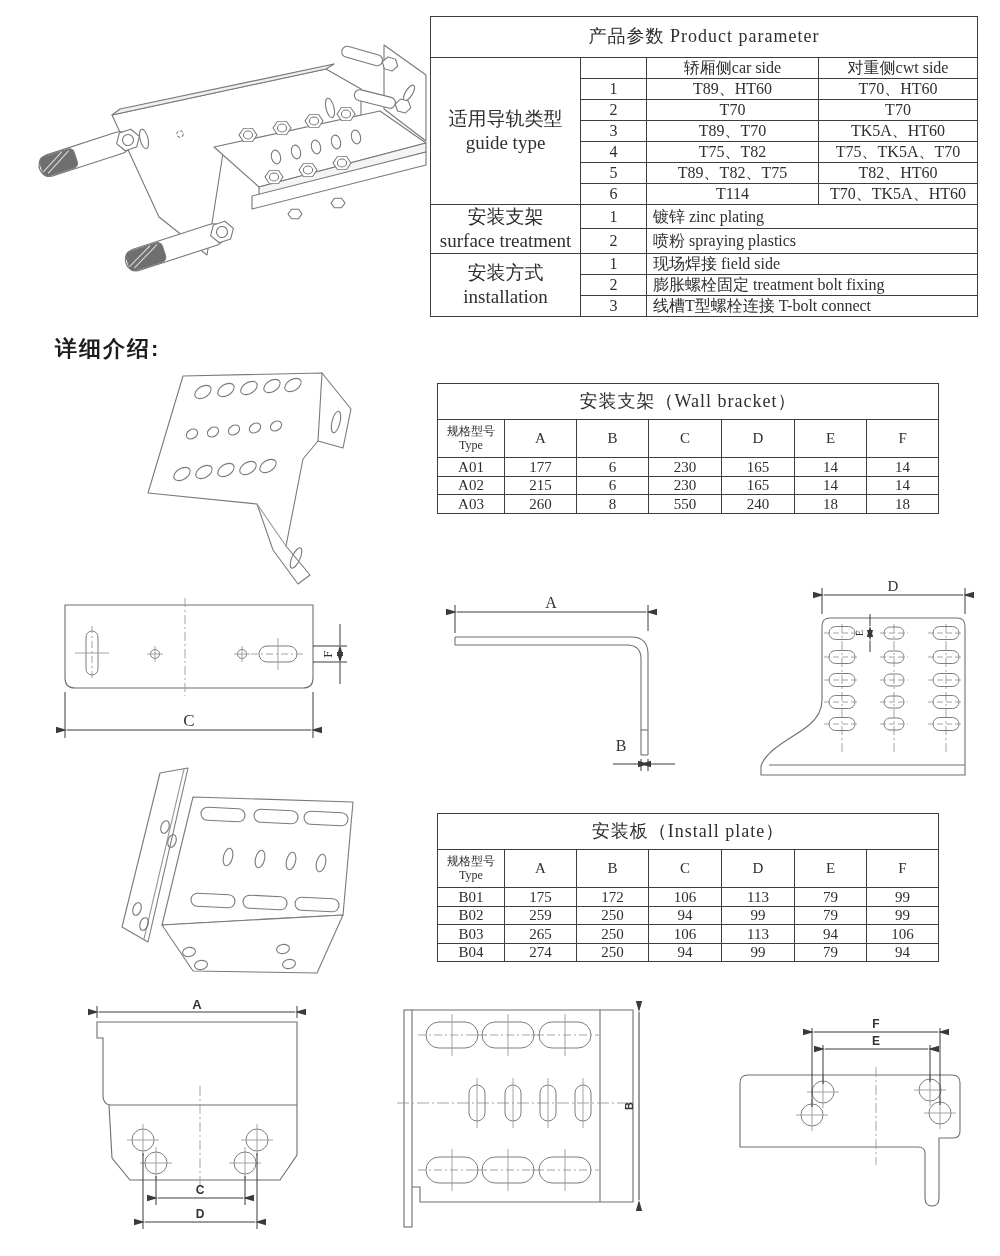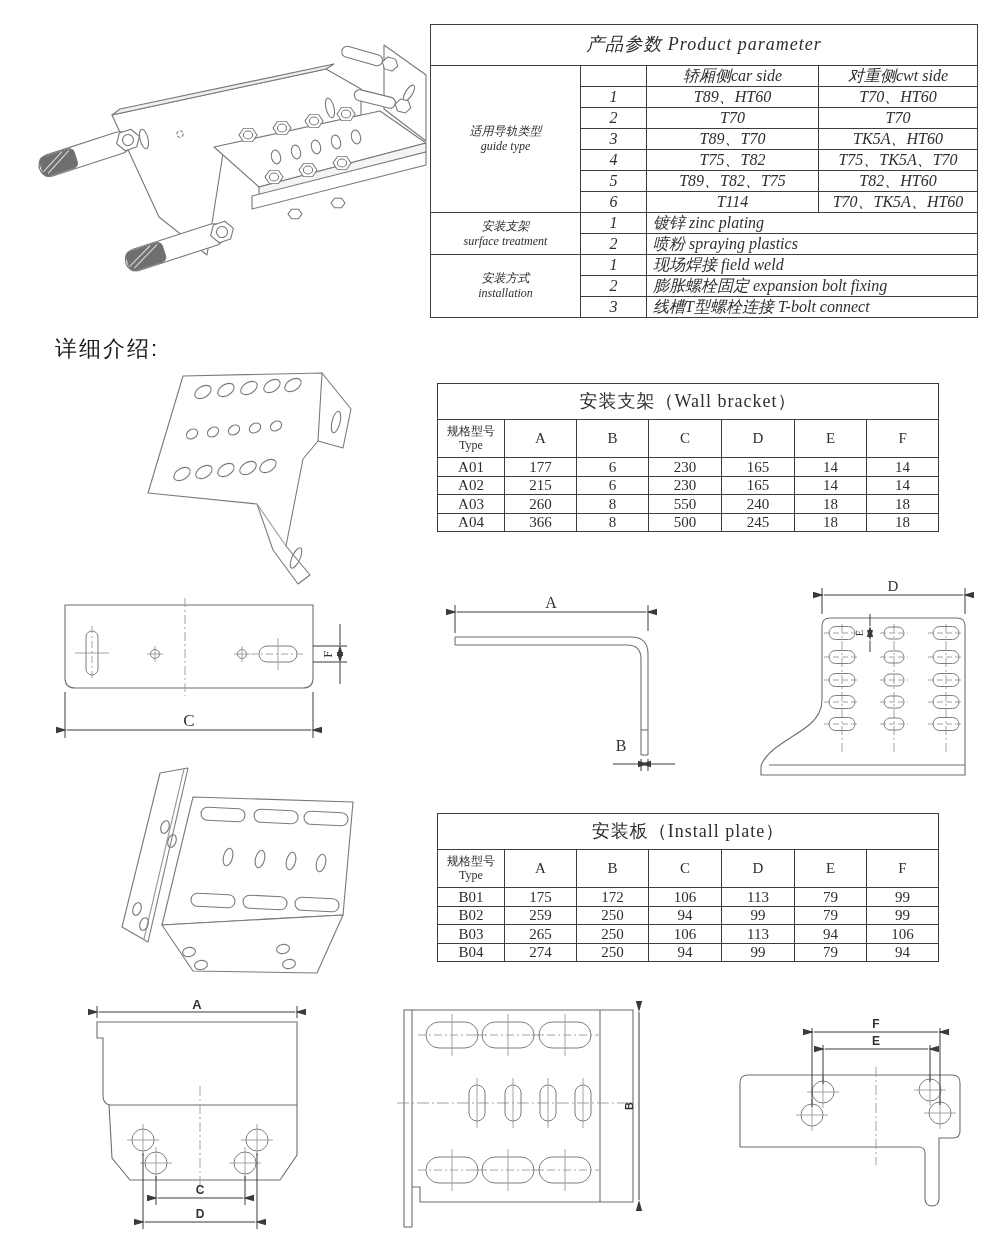--- a/index.html
+++ b/index.html
@@ -9,40 +9,40 @@
     font-family:"Liberation Serif","DejaVu Serif",serif;color:#2e2e2e;
     overflow:hidden;
   }
   .abs{position:absolute;}
   
   table.cad{border-collapse:collapse;table-layout:fixed;background:#fff;}
   table.cad td{
     border:1.4px solid #3d3d3d;text-align:center;vertical-align:middle;
     padding:0 2px;line-height:1.08;white-space:nowrap;overflow:hidden;
   }
-  .pt{left:430px;top:24px;width:547px;font-style:italic;}
+  .pt{left:430px;top:16px;width:547px;}
   .pt tr{height:21px;}
   .pt tr.trow{height:41px;}
   .pt td{font-size:16px;}
   .pt td.title{font-size:18px;letter-spacing:1px;}
-  .pt td.cat{font-size:12px;line-height:1.25;}
+  .pt td.cat{font-size:19px;line-height:1.25;}
   .pt td.val{text-align:left;padding-left:6px;margin-left:21px;}
   .spec{width:501px;}
   .wb{left:437px;top:383px;}
   .ip{left:437px;top:813px;padding-left:20px;}
   .spec tr{height:18.5px;}
   .spec tr.trow{height:36px;}
   .spec tr.hrow{height:38px;}
   .spec td{font-size:15px;}
   .spec td.title{font-size:18px;letter-spacing:1px;}
   .spec td.tcol{font-size:12px;line-height:1.15;}
   
   .heading{
     left:55px;top:334px;font-family:"Liberation Sans","DejaVu Sans",sans-serif;
-    font-weight:normal;font-size:22px;color:#1c1c1c;letter-spacing:2px;
+    font-weight:bold;font-size:22px;color:#1c1c1c;letter-spacing:2px;
   }
   
   svg{display:block;}
   svg text{fill:#333;}
   .dimtxt{font-family:"Liberation Serif","DejaVu Serif",serif;}
   .dimtxt2{font-family:"Liberation Sans","DejaVu Sans",sans-serif;font-weight:bold;}
 </style>
 </head>
 <body>
 
@@ -193,25 +193,25 @@
     <td>1</td>
     <td colspan="2" class="val">镀锌 zinc plating</td>
   </tr>
   <tr>
         <td>2</td>
         <td colspan="2" class="val">喷粉 spraying plastics</td>
       </tr>
   <tr>
     <td rowspan="3" class="cat"><span>安装方式</span><br><span>installation</span></td>
     <td>1</td>
-    <td colspan="2" class="val">现场焊接 field weld</td>
+    <td colspan="2" class="val">现场焊接 field side</td>
   </tr>
   <tr>
         <td>2</td>
-        <td colspan="2" class="val">膨胀螺栓固定 expansion bolt fixing</td>
+        <td colspan="2" class="val">膨胀螺栓固定 treatment bolt fixing</td>
       </tr>
   <tr>
         <td>3</td>
         <td colspan="2" class="val">线槽T型螺栓连接 T-bolt connect</td>
       </tr>
 </tbody>
   </table>
 
 <div class="abs heading">详细介绍:</div>
 
@@ -284,29 +284,20 @@
         <td>165</td>
         <td>14</td>
         <td>14</td>
       </tr>
   <tr>
         <td>A03</td>
         <td>260</td>
         <td>8</td>
         <td>550</td>
         <td>240</td>
-        <td>18</td>
-        <td>18</td>
-      </tr>
-  <tr>
-        <td>A04</td>
-        <td>366</td>
-        <td>8</td>
-        <td>500</td>
-        <td>245</td>
         <td>18</td>
         <td>18</td>
       </tr>
 </tbody>
   </table>
 
 <svg class="abs" style="left:45px;top:590px" width="330" height="170" viewBox="0 0 330 170">
   <defs>
       <marker id="m3" viewBox="0 0 12 8" refX="1" refY="4" markerWidth="12" markerHeight="8" orient="auto-start-reverse">
         <path d="M1,4 L12,0.8 L12,7.2 Z" fill="#3a3a3a"></path>

